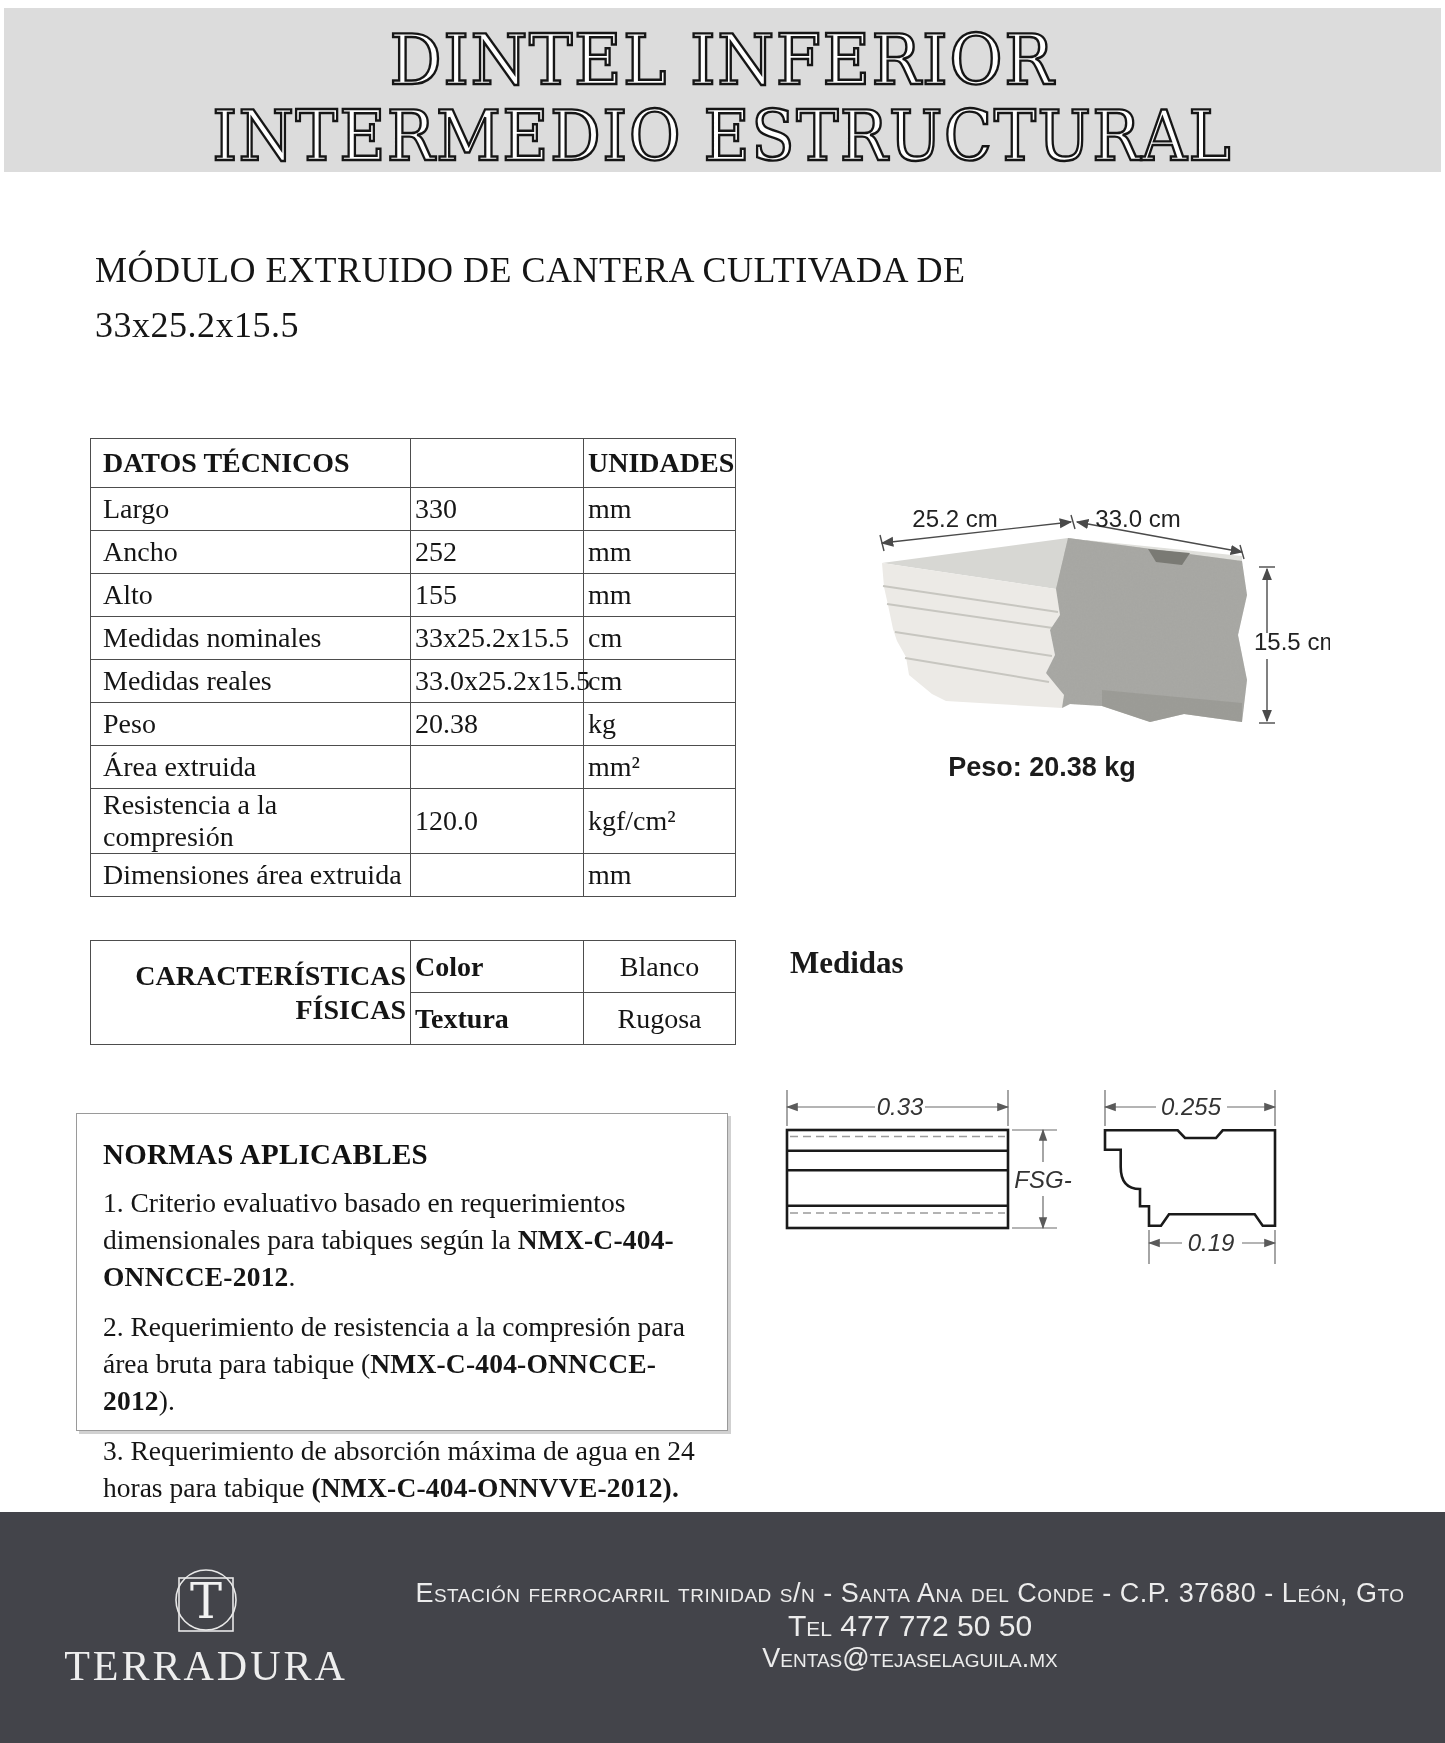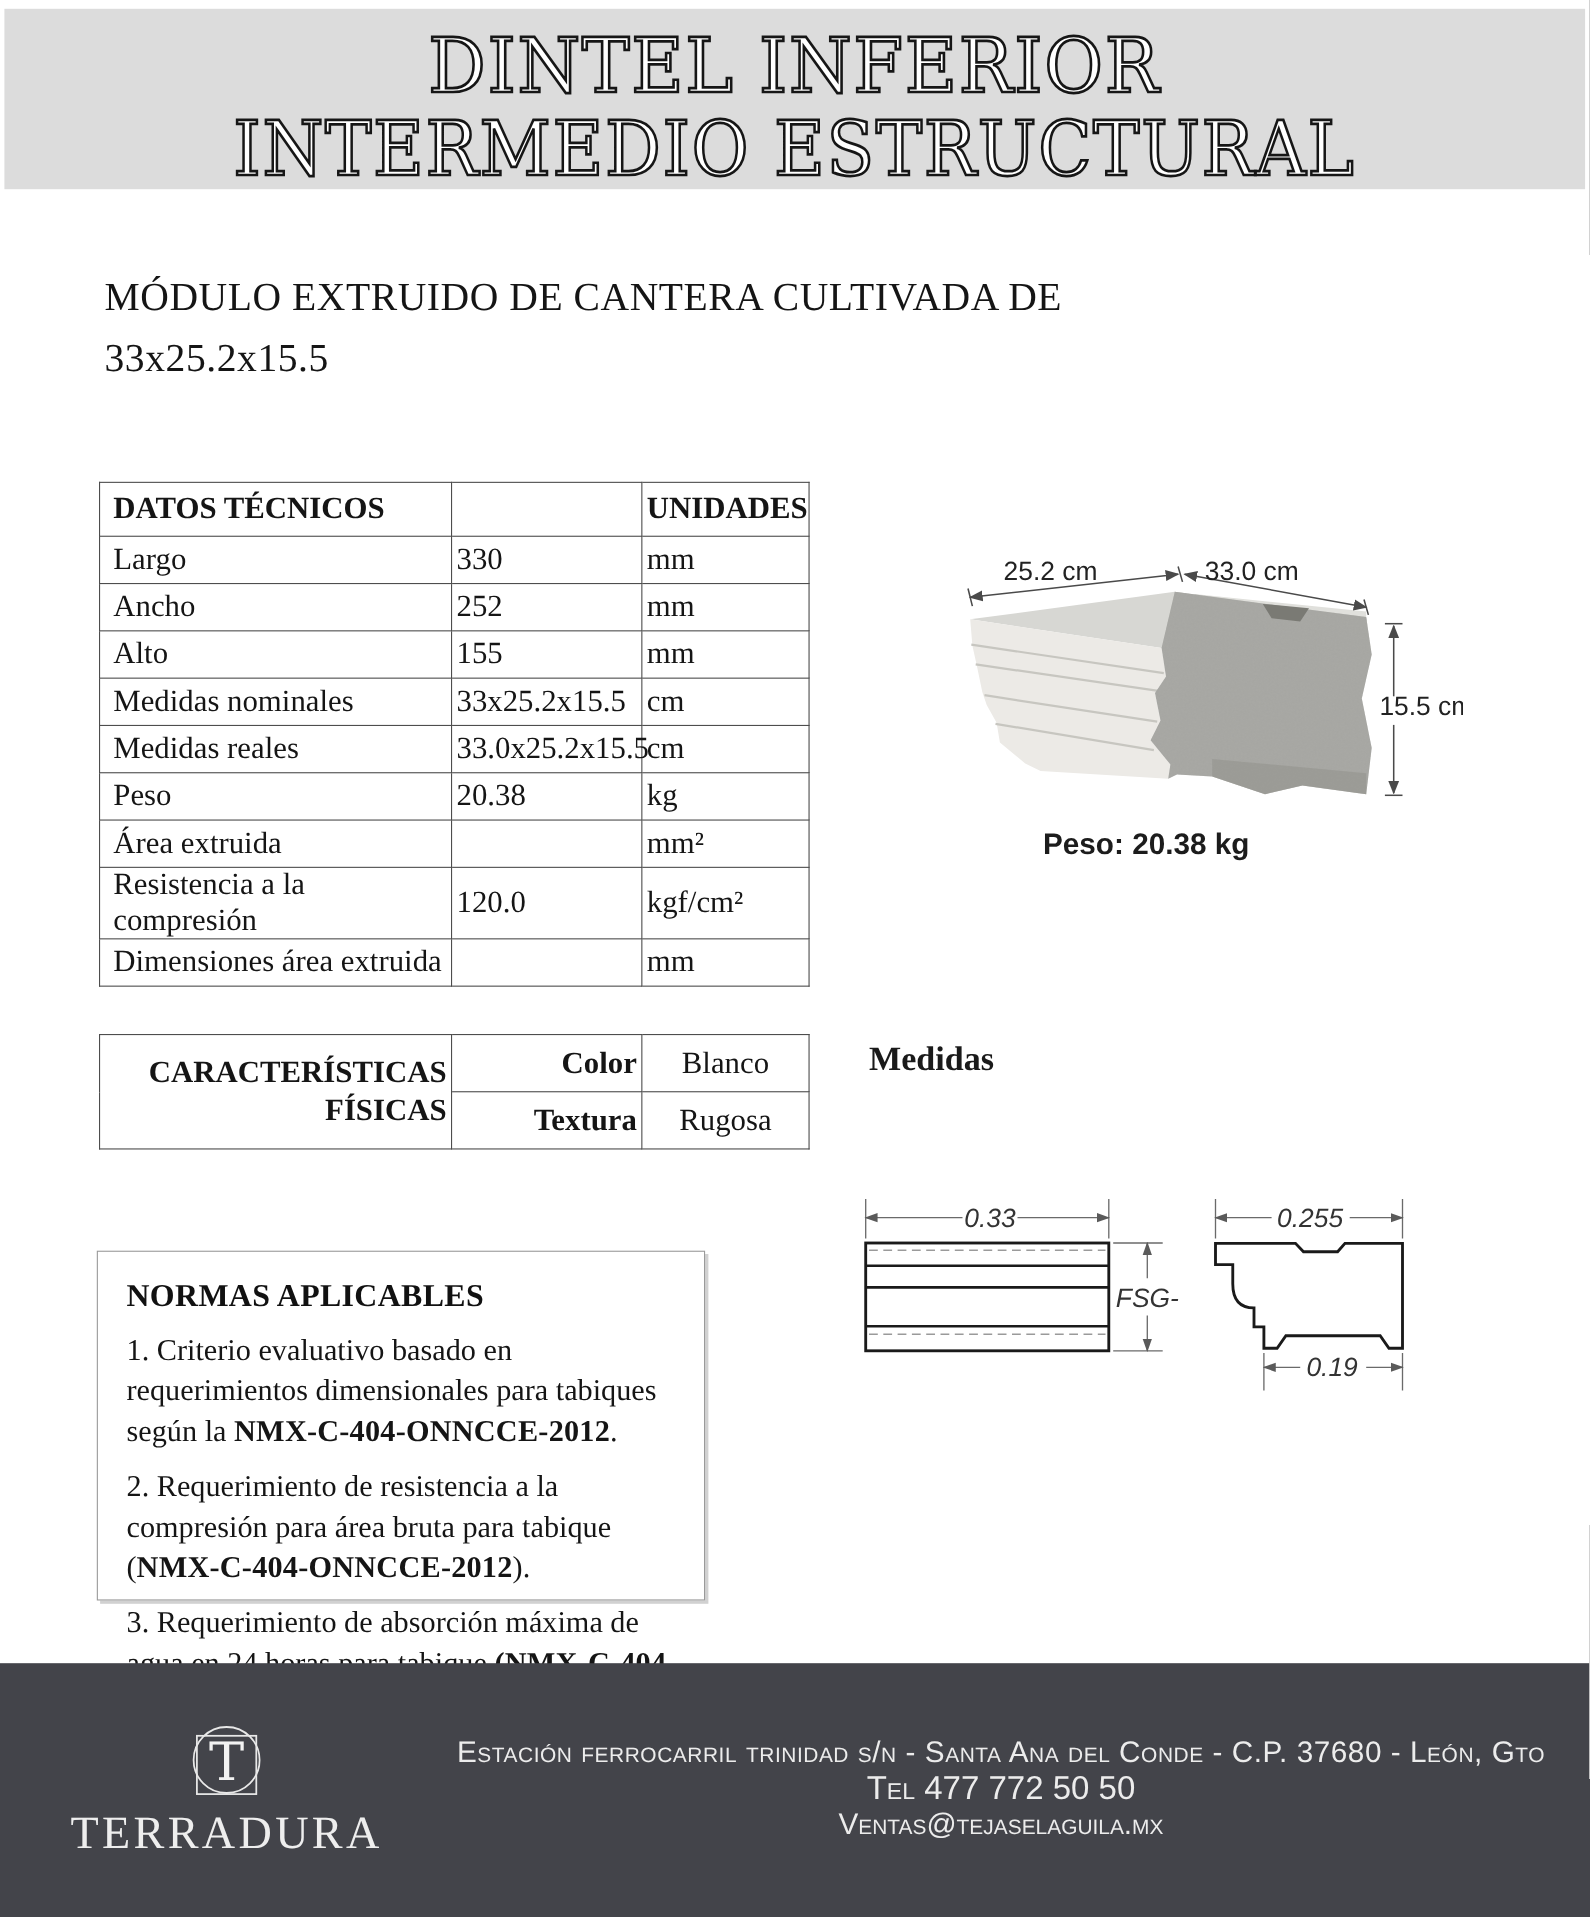--- a/index.html
+++ b/index.html
@@ -31,41 +31,40 @@
   .tech-table tr.head { height:49px; }
   .tech-table td.lbl { text-align:left; padding-left:12px; }
   .tech-table td.val, .tech-table td.unit { text-align:left; }
   td.hdr { font-weight:bold; padding-left:12px; }
   td.hdr-units { font-weight:bold; text-align:center; }
 
   .phys-table { position:absolute; left:90px; top:940px; width:645px; }
   .phys-table col.c1 { width:320px; } .phys-table col.c2 { width:173px; } .phys-table col.c3 { width:152px; }
   .phys-table tr { height:52px; }
   .phys-table td.title { font-weight:bold; padding-left:12px; font-size:28px; line-height:34px;text-align:right; }
-  .phys-table td.prop { font-weight:bold; text-align:right; }
+  .phys-table td.prop { font-weight:bold; text-align:left; }
   .phys-table td.val  { text-align:center; }
 
   
   .medidas-heading {
     position:absolute; left:790px; top:945px;
     font-family:"Liberation Serif", serif; font-weight:bold; font-size:31px; color:#1a1a1a;
   }
 
   
   .front-view { position:absolute; left:757px; top:1078px; }
   .profile-view { position:absolute; left:1080px; top:1078px; }
   .dwg-label { font-family:"Liberation Sans", sans-serif; font-style:italic; font-size:24px; fill:#333; text-anchor:middle; }
 
   
   .normas {
-    position:absolute; left:88px; top:1113px; width:553px; height:318px;
+    position:absolute; left:76px; top:1113px; width:652px; height:318px;
     border:1px solid #9a9a9a; background:#fff;
     box-shadow:3px 3px 0 rgba(0,0,0,0.18);
     padding:24px 24px 0 26px;
-    margin-top:24px;
   }
   .normas h3 { font-family:"Liberation Serif", serif; font-size:29px; color:#111; letter-spacing:0.3px; }
   .normas p { font-size:27.5px; line-height:37px; color:#151515; margin-top:13px; }
   .normas p b { letter-spacing:0.2px; }
 
   
   .figure { position:absolute; left:850px; top:445px; }
   .fig-dim-label { font-family:"Liberation Sans", sans-serif; font-size:24px; fill:#222; }
   .fig-caption { font-family:"Liberation Sans", sans-serif; font-size:27px; font-weight:bold; fill:#1c1c1c; text-anchor:middle; }
 

